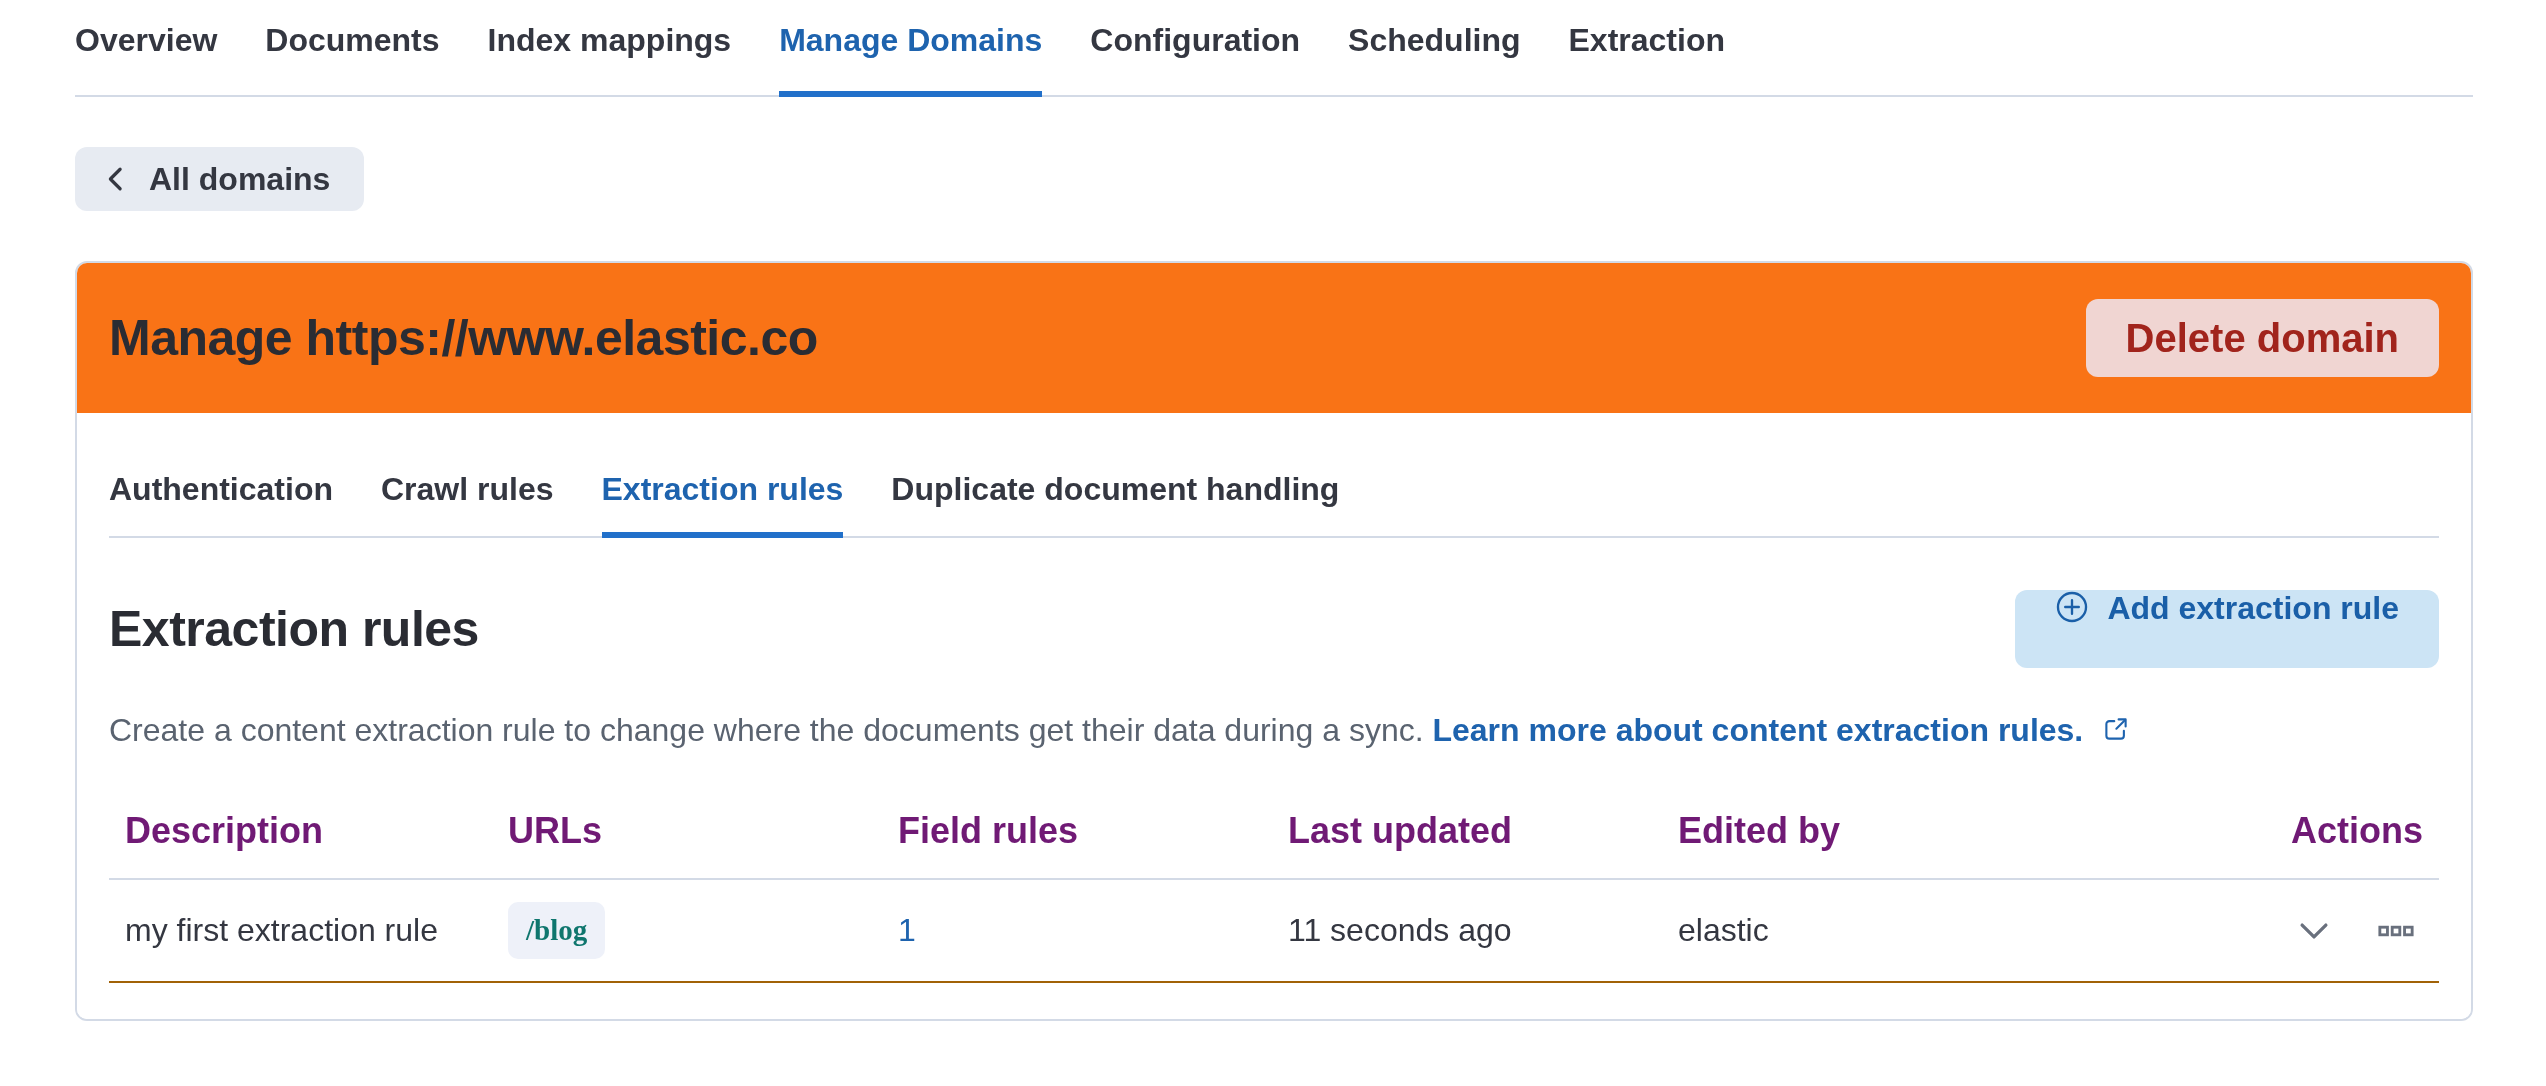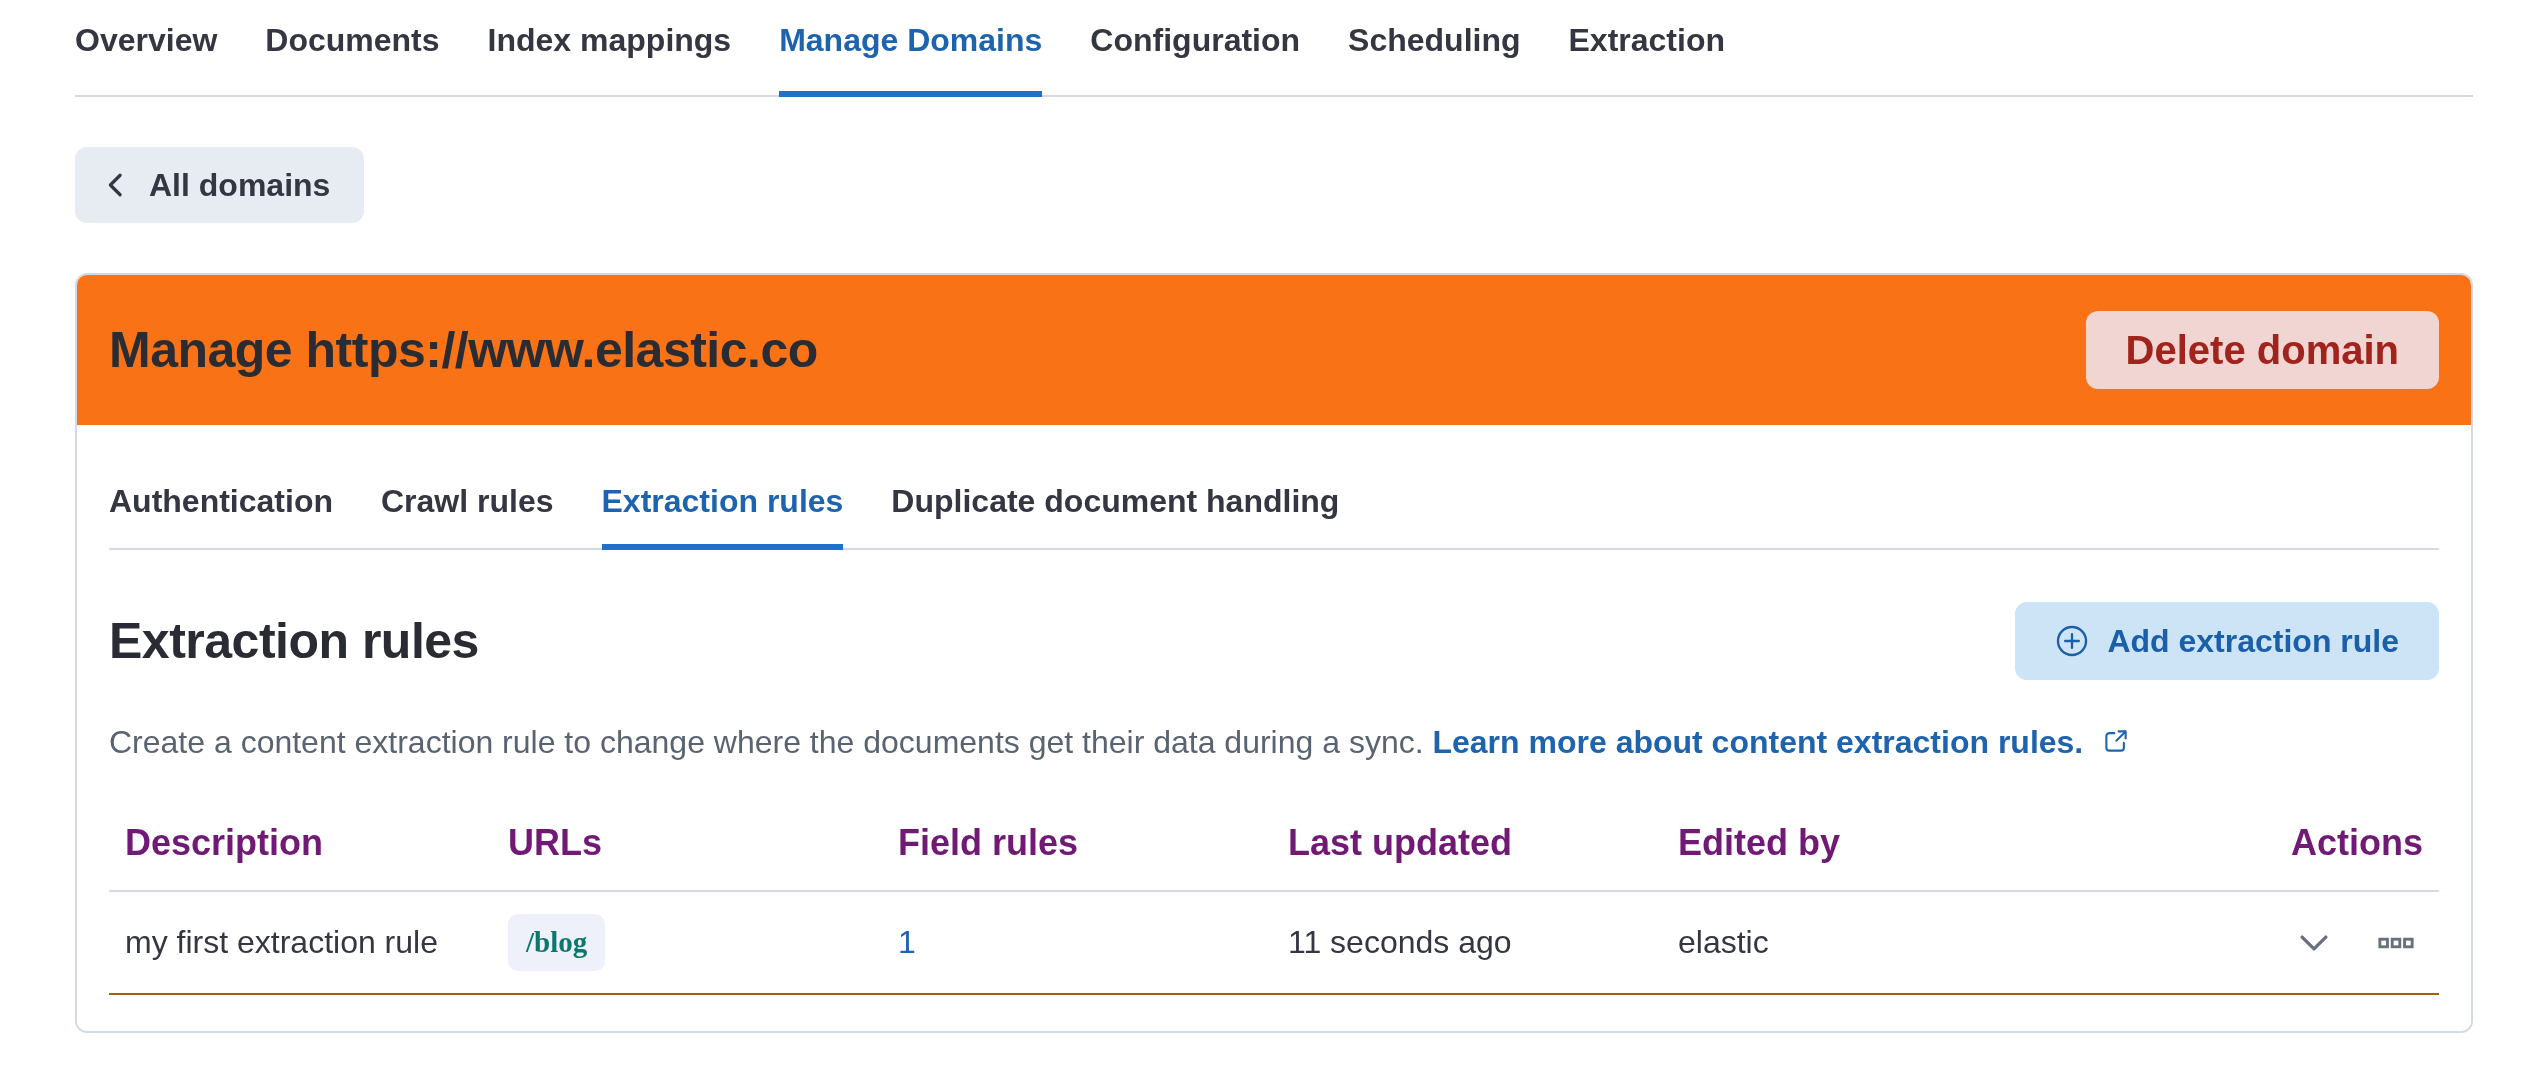--- a/index.html
+++ b/index.html
@@ -38,21 +38,21 @@
     height: 6px;
     background: #2170CA;
   }
 
   
   .back-btn {
     margin: 50px 0 0 75px;
     display: inline-flex;
     align-items: center;
     gap: 18px;
-    height: 76px;
+    height: 64px;
     padding: 0 34px 0 26px;
     border: none;
     border-radius: 12px;
     background: #E7EBF2;
     font-family: inherit;
     font-size: 32px;
     font-weight: 600;
     color: #343741;
     cursor: pointer;
   }
@@ -129,21 +129,21 @@
   .section-title {
     font-size: 50px;
     font-weight: 700;
     color: #2A2C33;
     letter-spacing: -0.5px;
   }
   .add-btn {
     height: 78px;
     padding: 0 40px;
     display: inline-flex;
-    align-items: center;
+    align-items: flex-start;
     gap: 18px;
     border: none;
     border-radius: 12px;
     background: #CCE4F5;
     color: #1A5FA8;
     font-family: inherit;
     font-size: 32px;
     font-weight: 600;
     cursor: pointer;
   }

